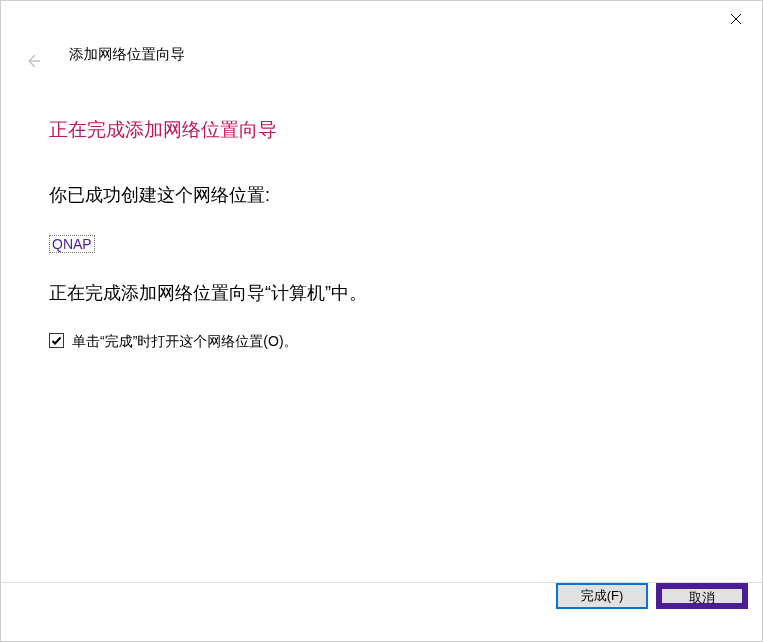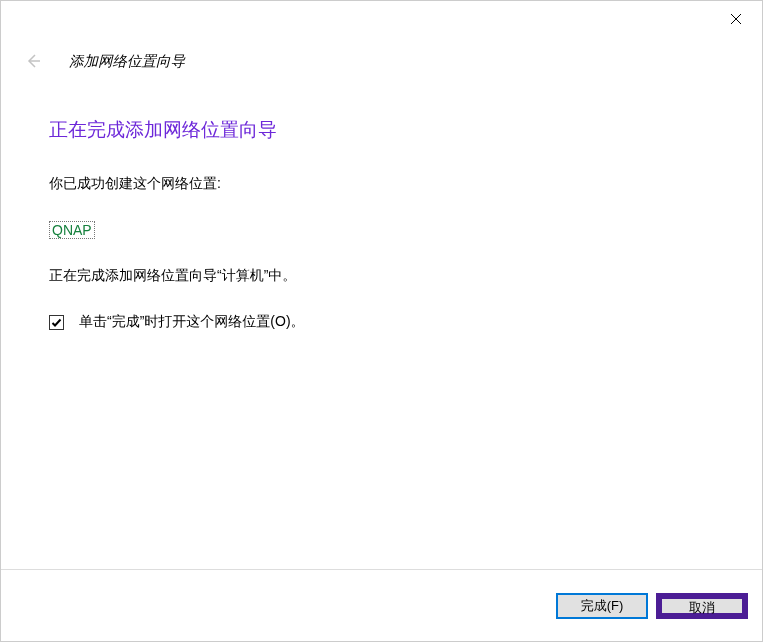--- a/index.html
+++ b/index.html
@@ -25,85 +25,82 @@
       width: 44px;
       height: 28px;
       display: flex;
       align-items: center;
       justify-content: center;
       cursor: pointer;
     }
     .close-btn svg { width: 12px; height: 12px; stroke: #000; stroke-width: 1; }
     .header-row {
       display: flex;
-      align-items: center;
+      align-items: flex-start;
       padding: 12px 0 0 16px;
-      font-style: italic;
     }
     .back-arrow {
       width: 32px;
       height: 32px;
       display: flex;
       align-items: center;
       justify-content: center;
       opacity: 0.35;
     }
     .back-arrow svg { width: 18px; height: 18px; stroke: #555; fill: none; stroke-width: 1.5; }
     .wizard-title {
       margin-left: 20px;
       font-size: 14.5px;
       color: #000;
     }
     .content {
       padding: 40px 48px 0 48px;
     }
     .heading {
-      color: #6d28d9;
+      color: #be185d;
       font-size: 19px;
       font-weight: 400;
-      margin-bottom: 32px;
+      margin-bottom: 40px;
     }
     .body-text {
-      font-size: 14px;
+      font-size: 18px;
       margin-bottom: 28px;
     }
     .link-label {
-      color: #15803d;
+      color: #4c1d95;
       font-size: 14px;
       border: 1px dotted #777;
       padding: 0 2px;
       display: inline-block;
       margin-bottom: 28px;
     }
     .checkbox-row {
       display: flex;
-      align-items: center;
-      gap: 15px;
+      gap: 8px;
       font-size: 14px;
     }
     .cb {
       width: 15px;
       height: 15px;
       border: 1px solid #333;
       display: inline-flex;
       align-items: center;
       justify-content: center;
       position: relative;
     }
     .cb svg { width: 11px; height: 11px; stroke: #000; stroke-width: 2; fill: none; }
     .footer {
       position: absolute;
       bottom: 0;
       right: 0;
       width: 100%;
       border-top: 1px solid #ddd;
-      height: 72px;
+      height: 59px;
       display: flex;
       justify-content: flex-end;
-      align-items: center;
       padding-right: 14px;
       gap: 8px;
     }
     .btn {
       min-width: 92px;
       height: 26px;
       background: #e1e1e1;
       border: 6px solid #4c1d95;
       font-size: 13px;
       font-family: inherit;

